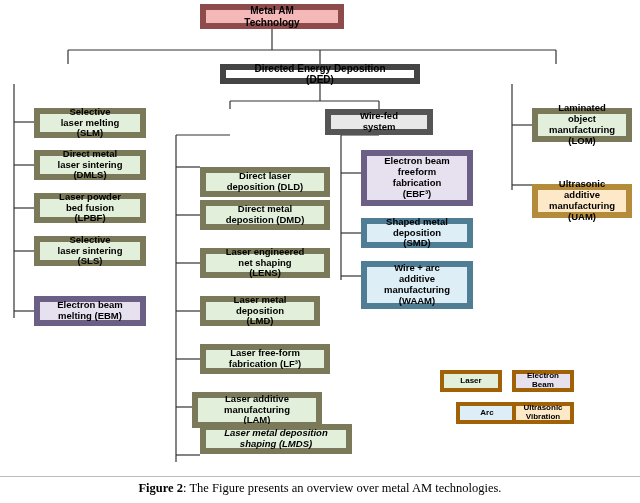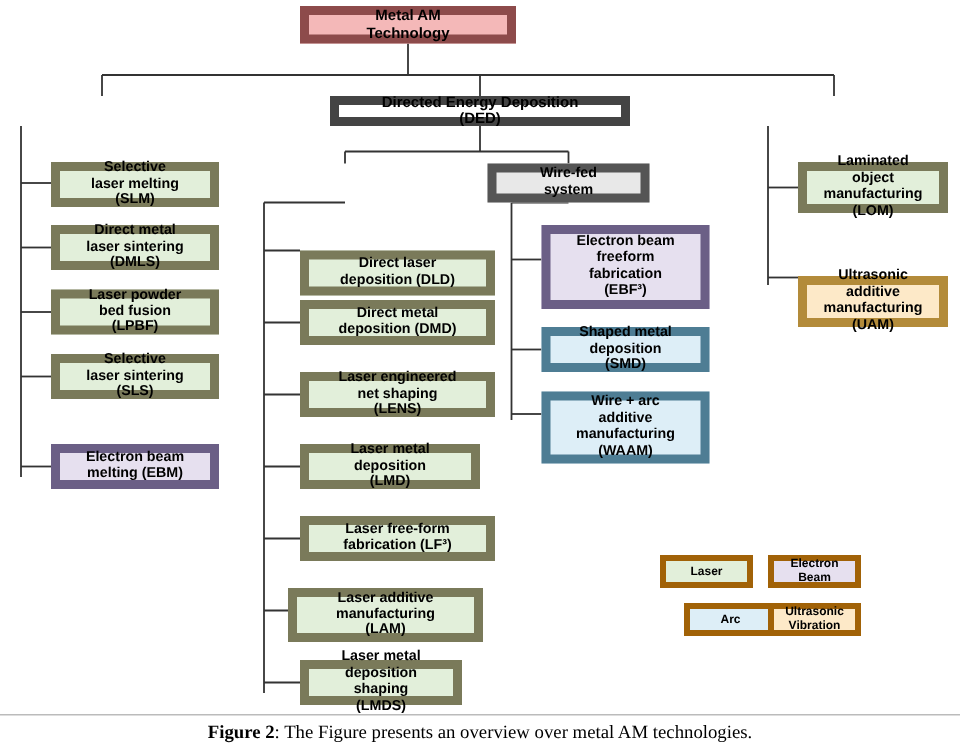--- a/index.html
+++ b/index.html
@@ -168,21 +168,21 @@
   <div class="node green" style="left:34px; top:193px; width:112px; height:30px;">Laser powder bed fusion (LPBF)</div>
   <div class="node green" style="left:34px; top:236px; width:112px; height:30px;">Selective laser sintering (SLS)</div>
   <div class="node purple" style="left:34px; top:296px; width:112px; height:30px;">Electron beam melting (EBM)</div>
 
   <div class="node green" style="left:200px; top:167px; width:130px; height:30px;">Direct laser deposition (DLD)</div>
   <div class="node green" style="left:200px; top:200px; width:130px; height:30px;">Direct metal deposition (DMD)</div>
   <div class="node green" style="left:200px; top:248px; width:130px; height:30px;">Laser engineered net shaping (LENS)</div>
   <div class="node green" style="left:200px; top:296px; width:120px; height:30px;">Laser metal deposition (LMD)</div>
   <div class="node green" style="left:200px; top:344px; width:130px; height:30px;">Laser free-form fabrication (LF³)</div>
   <div class="node green" style="left:192px; top:392px; width:130px; height:36px;">Laser additive manufacturing (LAM)</div>
-  <div class="node green" style="left:200px; top:440px; width:108px; height:30px;">Laser metal deposition shaping (LMDS)</div>
+  <div class="node green" style="left:200px; top:424px; width:152px; height:30px;font-style:italic;">Laser metal deposition shaping (LMDS)</div>
 
   <div class="node purple" style="left:361px; top:150px; width:112px; height:56px;">Electron beam freeform fabrication (EBF³)</div>
   <div class="node blue" style="left:361px; top:218px; width:112px; height:30px;">Shaped metal deposition (SMD)</div>
   <div class="node blue" style="left:361px; top:261px; width:112px; height:48px;">Wire + arc additive manufacturing (WAAM)</div>
 
   <div class="node green" style="left:532px; top:108px; width:100px; height:34px;">Laminated object manufacturing (LOM)</div>
   <div class="node yellow" style="left:532px; top:184px; width:100px; height:34px;">Ultrasonic additive manufacturing (UAM)</div>
 
   <div class="legend-box green" style="left:440px; top:370px; width:62px; height:22px;">Laser</div>
   <div class="legend-box purple" style="left:512px; top:370px; width:62px; height:22px;">Electron Beam</div>

